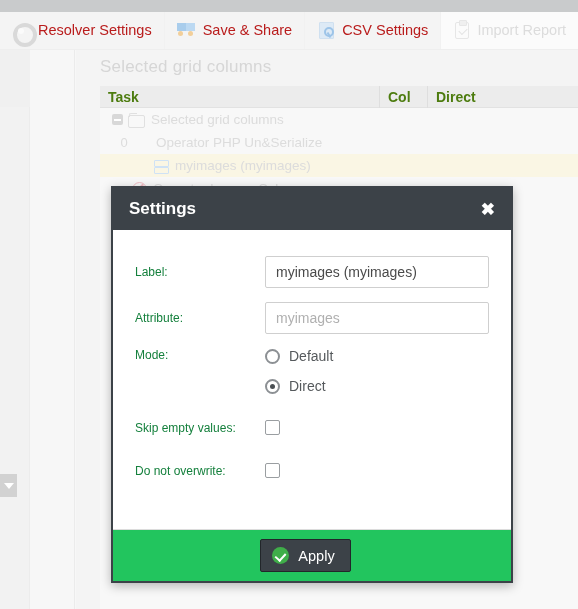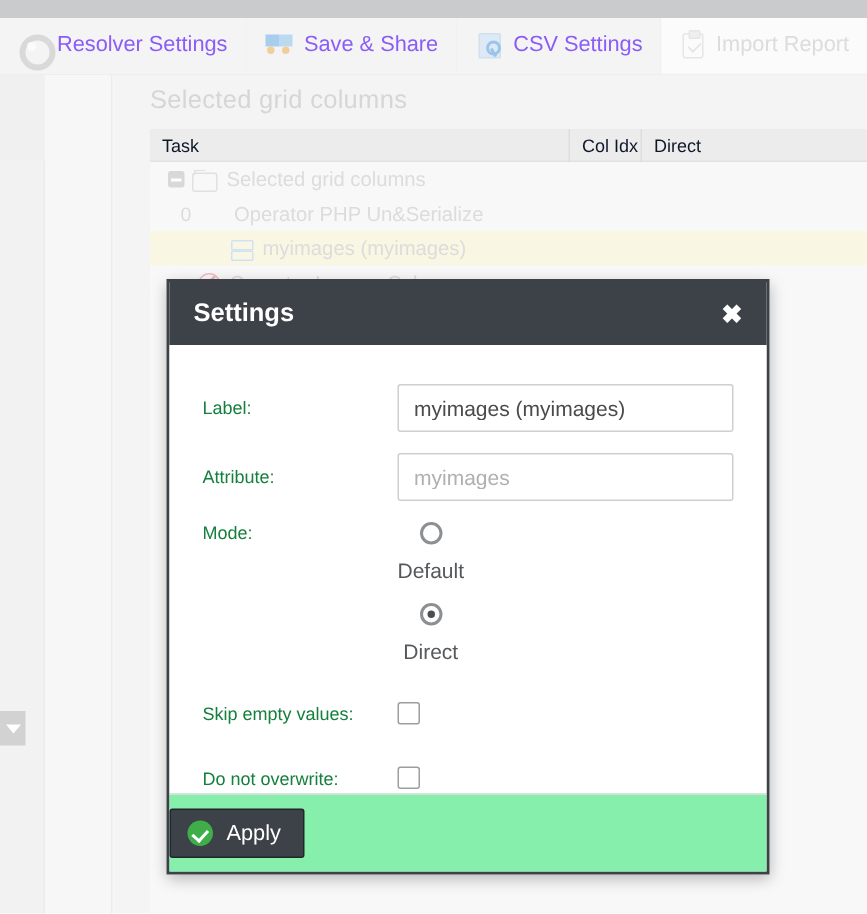--- a/index.html
+++ b/index.html
@@ -23,21 +23,21 @@
     position: absolute; left: 0; top: 12px; width: 578px; height: 38px;
     background: #fbfbfb;
     border-bottom: 1px solid #eeeeee;
     display: flex; align-items: stretch;
   }
   .tb-btn {
     display: flex; align-items: center; gap: 8px;
     padding: 0 12px;
     border-right: 1px solid #f1f1f1;
     background: #f4f4f4;
-    color: #8b5cf6;
+    color: #b91c1c;
     font-size: 14.5px;
     white-space: nowrap;
   }
   .tb-btn.plain { background: #fbfbfb; border-right: none; color: #dcdcdc; }
   .tb-btn .lbl { line-height: 1; }
   .tb-ico { width: 18px; height: 18px; position: relative; flex: 0 0 18px; }
 
   
   .ico-gear { position: relative; }
   .ico-gear::before {
@@ -131,22 +131,22 @@
     font-size: 17px; color: #d6d6d6; letter-spacing: .2px;
   }
 
   
   .grid-head {
     position: absolute; left: 24px; right: 0; top: 36px; height: 22px;
     background: #ececec; border-bottom: 1px solid #e2e2e2;
     display: flex; align-items: center;
   }
   .gh {
-    font-size: 12px; color: #0f172a; padding-left: 8px;
-    height: 22px; line-height: 22px;
+    font-size: 14px; color: #4d7c0f; padding-left: 8px;
+    height: 22px; line-height: 22px; font-weight: bold;
   }
   .gh.task { width: 280px; border-right: 1px solid #dedede; }
   .gh.colidx { width: 48px; border-right: 1px solid #dedede; }
   .gh.label { flex: 1; }
 
   
   .grid-body {
     position: absolute; left: 24px; right: 0; top: 58px; bottom: 0;
     background: #f8f8f8;
   }
@@ -254,43 +254,43 @@
     width: 231px; height: 32px;
     border: 1px solid #cfcfcf; border-radius: 2px;
     padding: 0 10px; font-size: 14px; color: #4a4a4a;
     font-family: "Liberation Sans", sans-serif;
     background: #ffffff; outline: none;
   }
   .finput::placeholder { color: #b0b0b0; }
 
   .frow.modes { align-items: flex-start; margin-bottom: 0; }
   .radios { display: flex; flex-direction: column; gap: 14px; }
-  .radio { display: flex; align-items: center; gap: 9px; cursor: pointer; flex-direction: column; }
+  .radio { display: flex; align-items: flex-end; gap: 9px; cursor: pointer; }
   .rdot {
     width: 15px; height: 15px; border-radius: 50%;
     border: 2px solid #8c9094; background: #fff;
     position: relative; flex: 0 0 15px;
   }
   .rdot.on::after {
     content: ""; position: absolute; left: 3px; top: 3px;
     width: 5px; height: 5px; border-radius: 50%; background: #4a4f53;
   }
   .rlabel { font-size: 14px; color: #55595c; }
 
   .frow.chk { margin-top: 28px; margin-bottom: 0; align-items: center; }
   .frow.chk.second { margin-top: 26px; }
   .cbox {
     width: 15px; height: 15px; border: 1.5px solid #9a9ea1;
     border-radius: 2px; background: #fff; cursor: pointer;
   }
 
   .modal-foot {
-    height: 52px; flex: 0 0 52px; background: #86efac;
+    height: 52px; flex: 0 0 52px; background: #22c55e;
     border-top: 1px solid #dcdcdc;
-    display: flex; align-items: center; justify-content: flex-start;
+    display: flex; align-items: center; justify-content: center;
     padding-right: 13px;
   }
   .apply-btn {
     display: flex; align-items: center; gap: 9px;
     background: #3c4248; border: 1px solid #22262a;
     color: #ffffff; font-size: 14.5px;
     padding: 7px 15px 7px 11px; border-radius: 2px;
     cursor: pointer; font-family: "Liberation Sans", sans-serif;
   }
   .check-circle {

